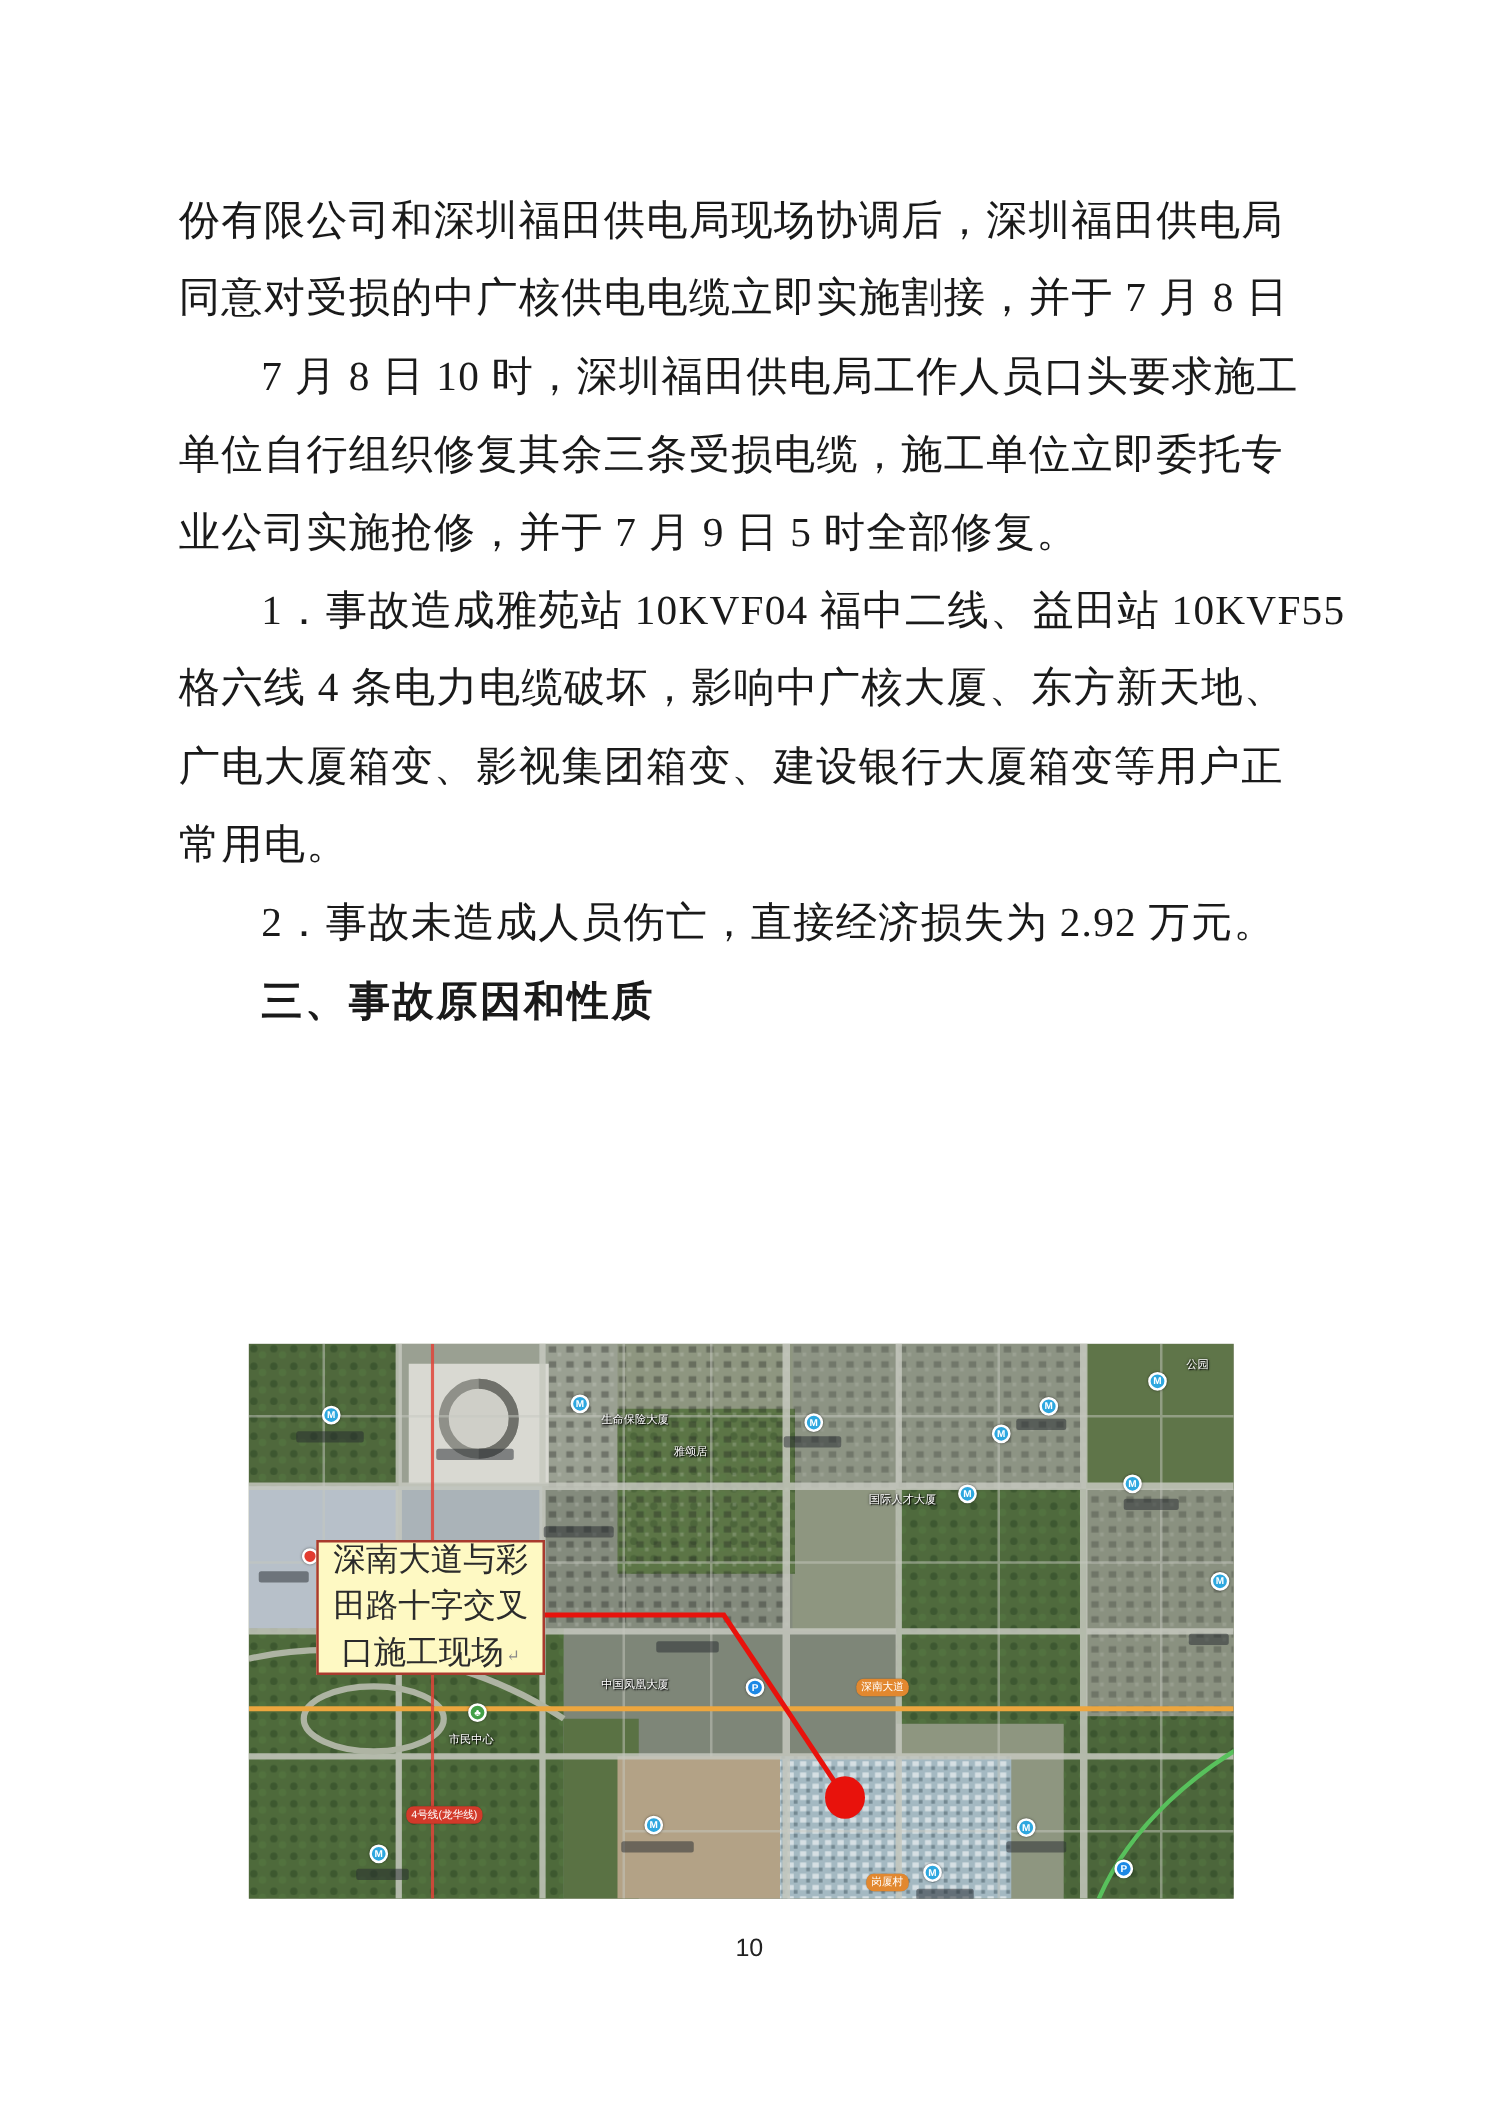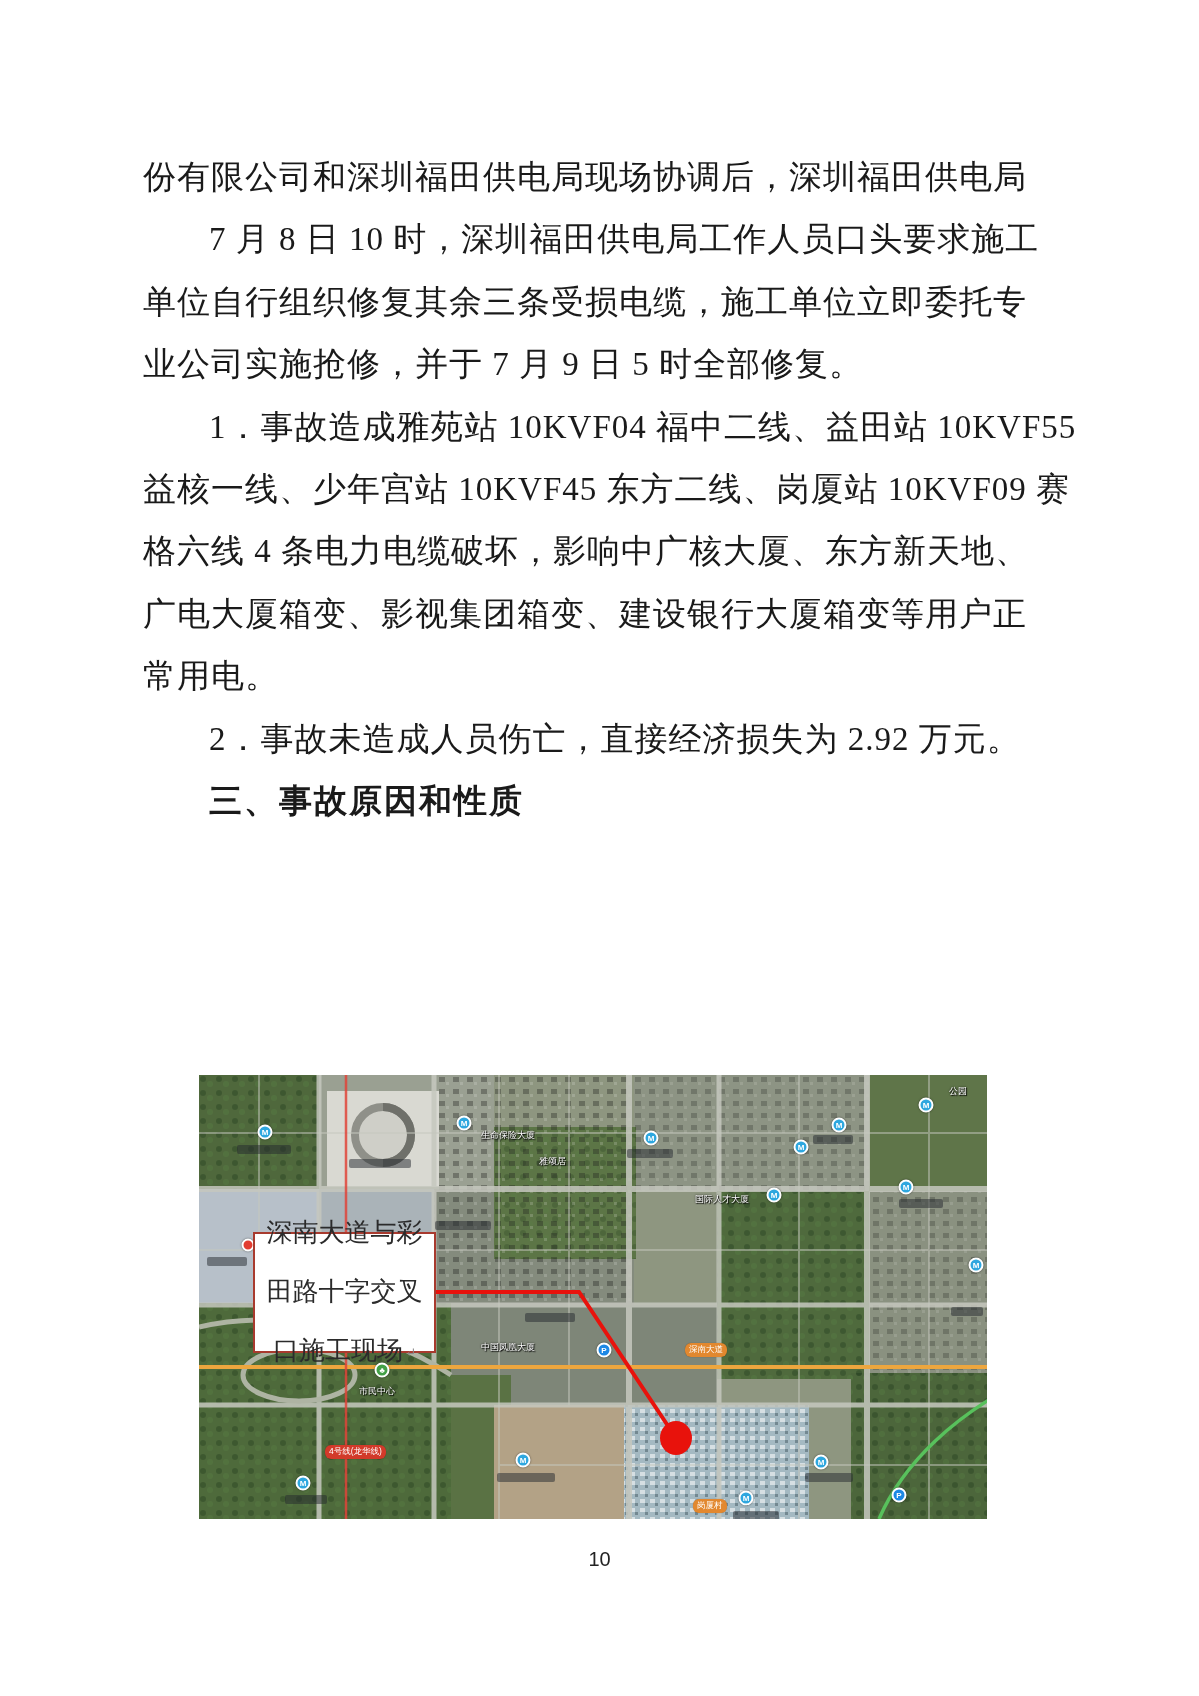--- a/index.html
+++ b/index.html
@@ -22,40 +22,40 @@
   .icon.p{background:#1d88e5;}
   .icon.green{background:var(--metro-green,#43a047);}
   .icon.scenic{background:#e23c30;width:13px;height:13px;}
   .mlabel{position:absolute;font:9px "Liberation Sans","DejaVu Sans",sans-serif;color:#fff;
           white-space:nowrap;text-shadow:0 0 2px #000,1px 1px 1px #000;z-index:3;}
   .pill{position:absolute;font:8.5px "Liberation Sans",sans-serif;color:#fff;white-space:nowrap;
         padding:1px 4px;border-radius:6px;z-index:3;box-shadow:0 0 1px rgba(0,0,0,.4);}
   .pill.red{background:var(--pill-red,#d23a2a);}
   .pill.orange{background:var(--pill-orange,#e2882f);margin-left:24px;}
   .smudge{position:absolute;height:9px;border-radius:2px;background:rgba(35,40,45,.5);z-index:2;}
-  .callout{position:absolute;left:54px;top:157px;width:183px;height:121px;background:#ffffff;
+  .callout{position:absolute;left:54px;top:157px;width:183px;height:108px;background:#fef9c3;
            border:2px solid var(--callout-border,#a83a2e);box-sizing:border-box;z-index:5;
            display:flex;flex-direction:column;justify-content:center;text-align:center;
-           font-size:26px;line-height:37px;color:#2b2b2b;gap:22px;}
+           font-size:26px;line-height:37px;color:#2b2b2b;}
   .callout .ret{font-size:13px;color:#8a8a8a;vertical-align:middle;margin-left:2px;}
   .pagenum{position:absolute;left:0;top:1548px;width:100%;text-align:center;font-size:20px;
            font-family:"Liberation Sans","DejaVu Sans",sans-serif;color:#222;}
 </style>
 </head>
 <body>
 
 <div class="page">
 
   <div class="doc-text">
       <div class="doc-line" style="text-indent: 0em;">份有限公司和深圳福田供电局现场协调后，深圳福田供电局</div>
+      <div class="doc-line" style="text-indent: 0em;">同意对受损的中广核供电电缆立即实施割接，并于 7 月 8 日</div>
       <div class="doc-line" style="text-indent: 2em;">7 月 8 日 10 时，深圳福田供电局工作人员口头要求施工</div>
       <div class="doc-line" style="text-indent: 0em;">单位自行组织修复其余三条受损电缆，施工单位立即委托专</div>
       <div class="doc-line" style="text-indent: 0em;">业公司实施抢修，并于 7 月 9 日 5 时全部修复。</div>
       <div class="doc-line" style="text-indent: 2em;">1．事故造成雅苑站 10KVF04 福中二线、益田站 10KVF55</div>
-      <div class="doc-line" style="text-indent: 0em;">益核一线、少年宫站 10KVF45 东方二线、岗厦站 10KVF09 赛</div>
       <div class="doc-line" style="text-indent: 0em;">格六线 4 条电力电缆破坏，影响中广核大厦、东方新天地、</div>
       <div class="doc-line" style="text-indent: 0em;">广电大厦箱变、影视集团箱变、建设银行大厦箱变等用户正</div>
       <div class="doc-line" style="text-indent: 0em;">常用电。</div>
       <div class="doc-line" style="text-indent: 2em;">2．事故未造成人员伤亡，直接经济损失为 2.92 万元。</div>
       <div class="doc-line b s" style="text-indent: 2em;">三、事故原因和性质</div>
     </div>
 
   <figure class="map">
 
     <svg class="base" width="788" height="444" viewBox="0 0 788 444">

